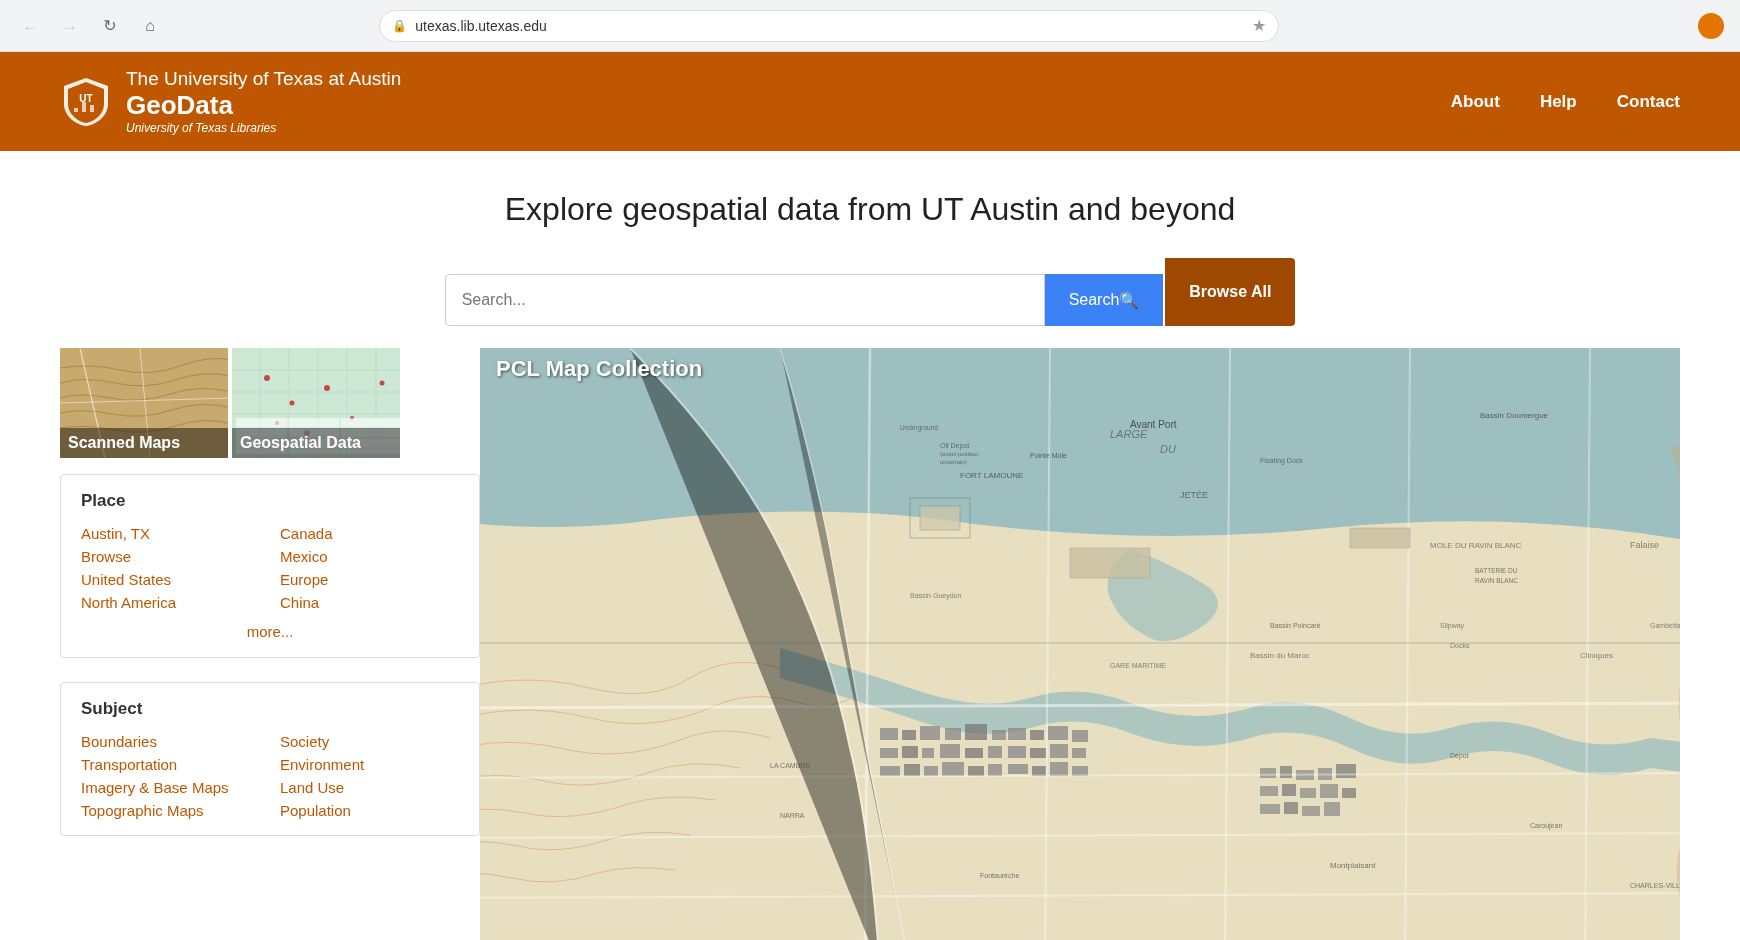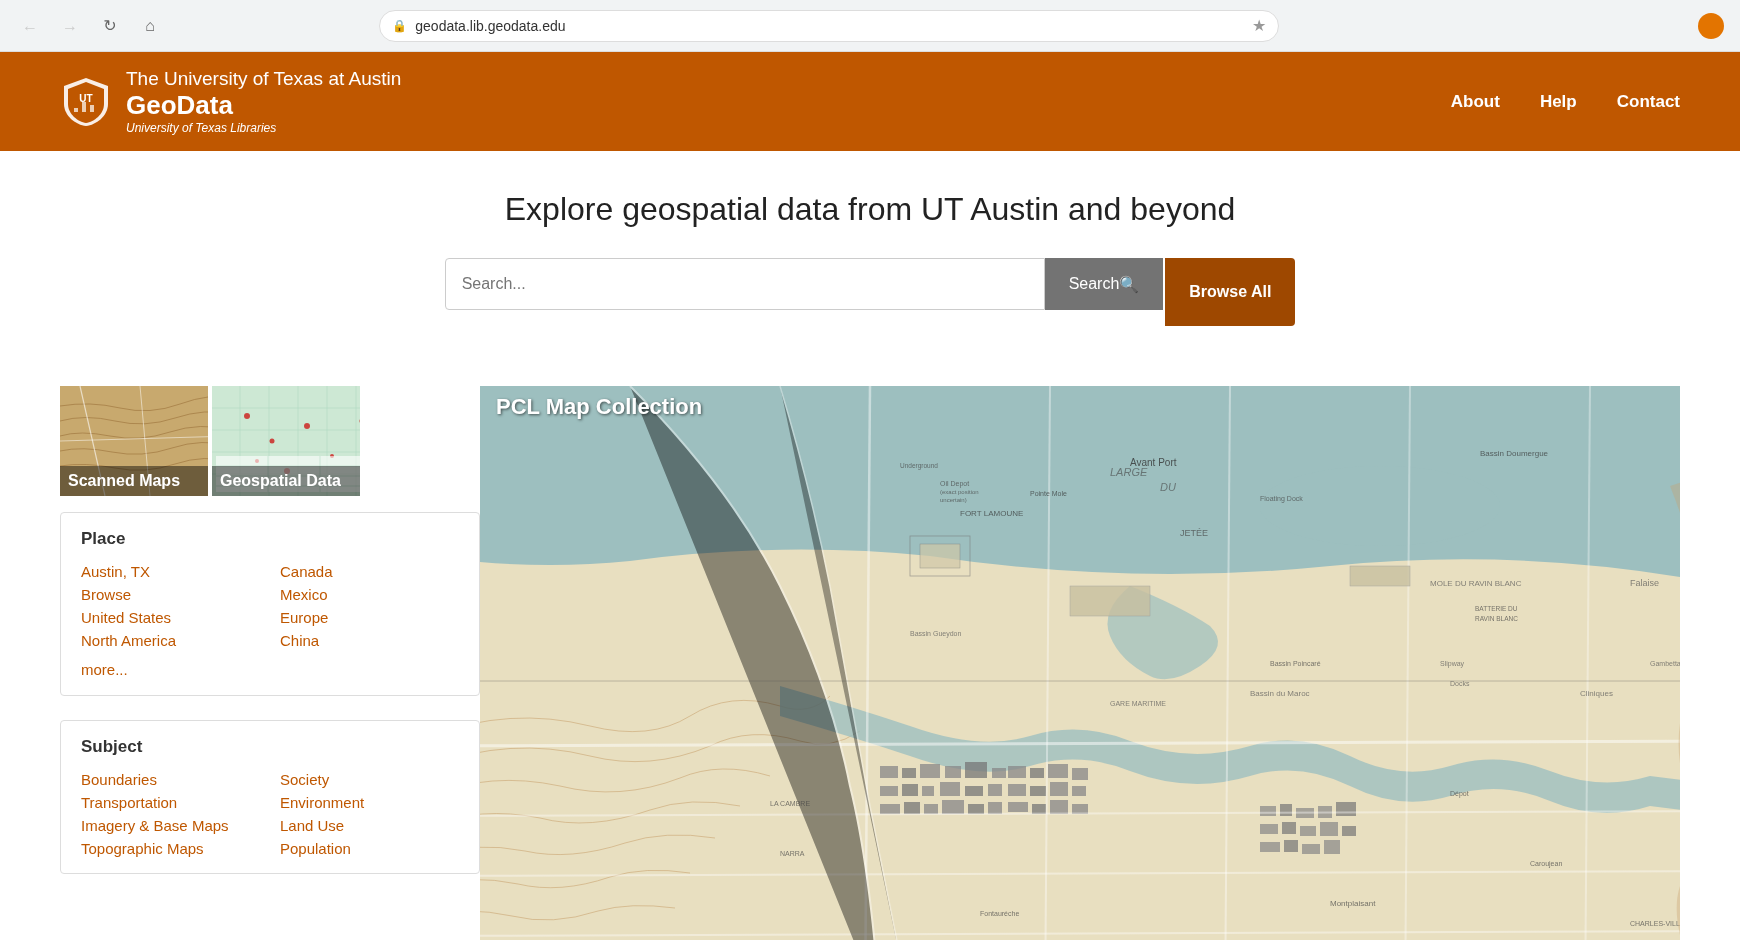--- a/index.html
+++ b/index.html
@@ -87,39 +87,39 @@
     }
     .hero-title {
       text-align: center;
       font-size: 32px;
       font-weight: normal;
       color: #222;
       margin-bottom: 30px;
     }
     .search-bar-row {
       display: flex;
-      align-items: flex-start;
+      align-items: flex-end;
       justify-content: center;
       gap: 0;
-      margin-bottom: 60px;
+      margin-bottom: 22px;
     }
     .search-input {
       width: 600px;
       height: 52px;
       border: 1px solid #ccc;
       border-radius: 4px 0 0 4px;
       padding: 0 16px;
       font-size: 16px;
       color: #999;
       outline: none;
     }
     .search-btn {
       height: 52px;
       padding: 0 24px;
-      background: #737373;
+      background: #3b82f6;
       color: #fff;
       border: none;
       font-size: 16px;
       cursor: pointer;
       display: flex;
       align-items: center;
     }
     .browse-all-btn {
       height: 68px;
       padding: 0 24px;
@@ -146,21 +146,21 @@
       flex-shrink: 0;
     }
 
     
     .category-tiles {
       display: flex;
       gap: 0;
       margin-bottom: 16px;
     }
     .category-tile {
-      width: 148px;
+      width: 168px;
       height: 110px;
       position: relative;
       cursor: pointer;
       overflow: hidden;
       margin-right: 4px;
       padding-left: 12px;
     }
     .tile-bg-maps {
       background: linear-gradient(135deg, #c8a96e 0%, #a0845c 30%, #7a6040 60%, #6b5535 100%);
     }
@@ -198,21 +198,21 @@
       gap: 6px 20px;
     }
     .filter-link {
       color: #bf5700;
       text-decoration: none;
       font-size: 15px;
       cursor: pointer;
     }
     .filter-more {
       grid-column: 1 / -1;
-      text-align: left;
+      text-align: center;
       margin-top: 6px;
     }
 
     
     .map-preview {
       flex: 1;
       position: relative;
       overflow: hidden;
       height: 620px;
     }
@@ -233,21 +233,21 @@
 </head>
 <body>
 
 <div class="browser-chrome">
   <button class="browser-nav-btn disabled">←</button>
   <button class="browser-nav-btn disabled">→</button>
   <button class="browser-nav-btn">↻</button>
   <button class="browser-nav-btn">⌂</button>
   <div class="browser-address-bar">
     <span class="lock-icon">🔒</span>
-    <span class="browser-address-url">geodata.lib.geodata.edu</span>
+    <span class="browser-address-url">utexas.lib.utexas.edu</span>
     <span class="browser-star">★</span>
   </div>
   <div class="browser-right-actions">
     <div class="browser-profile-btn"></div>
   </div>
 </div>
 
 <header class="site-header">
   <div class="site-logo">
 

